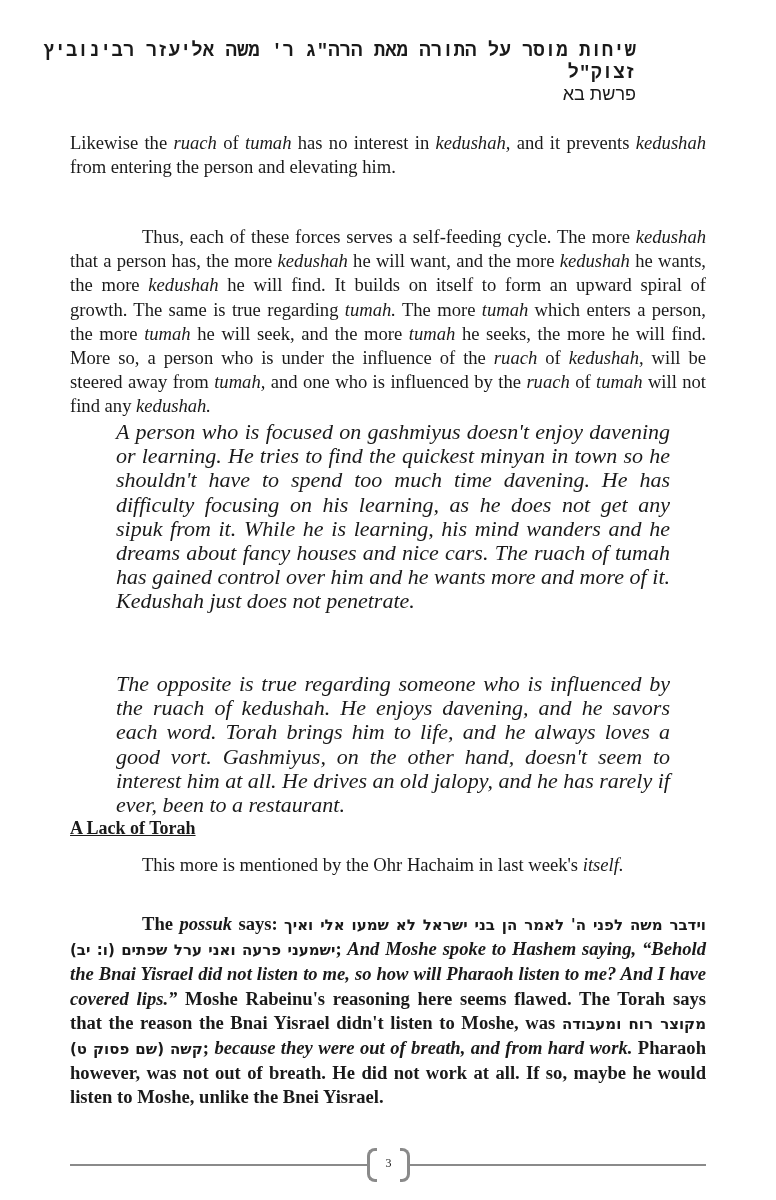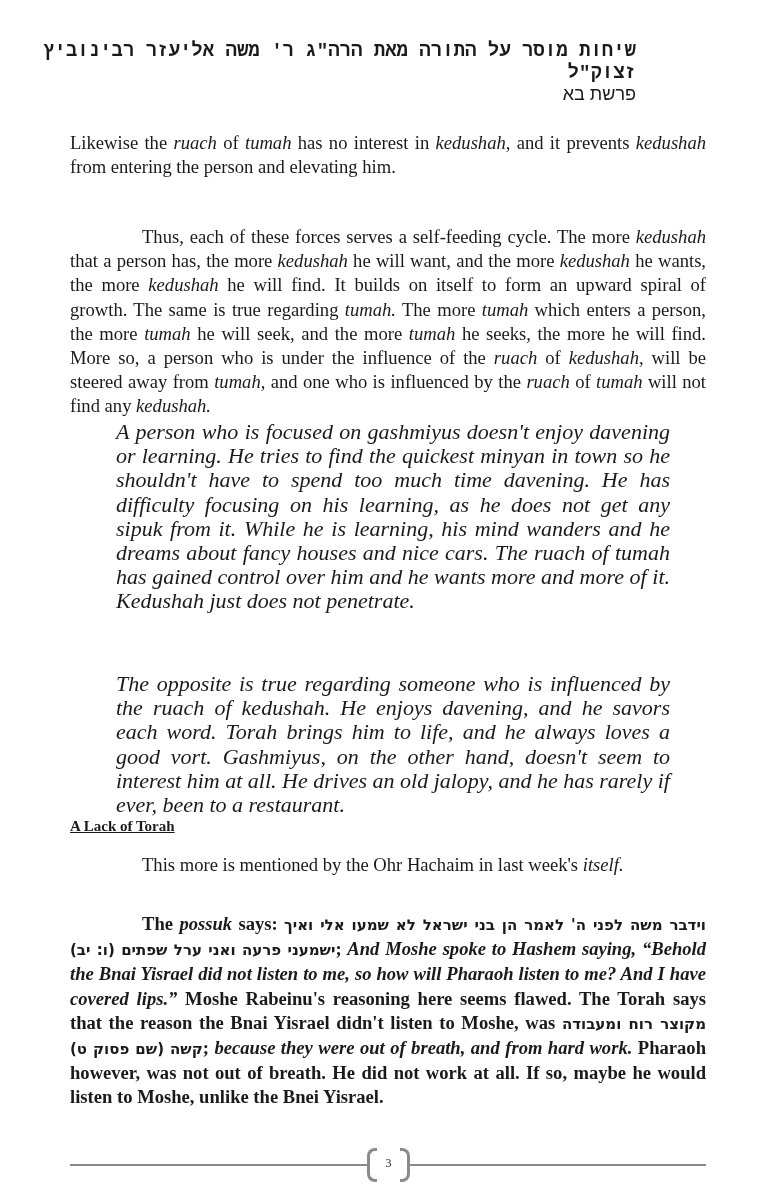--- a/index.html
+++ b/index.html
@@ -11,21 +11,21 @@
                font-weight: bold; font-size: 19px; }
   .hdr-sub { position: absolute; top: 84px; left: 0; width: 636px; text-align: right;
              direction: rtl; font-family: "Liberation Sans", "DejaVu Sans", sans-serif;
              font-size: 18px; }
   .body-text { position: absolute; left: 0; width: 636px; font-size: 18.6px; line-height: 24.2px;
                text-align: justify; }
   .p { margin: 0; }
   .indent { text-indent: 72px; }
   .quote { position: absolute; left: 46px; width: 554px; font-style: italic; font-size: 22px;
            line-height: 24.2px; text-align: justify; }
-  .heading { position: absolute; left: 0; top: 818px; font-weight: bold; font-size: 15px;
+  .heading { position: absolute; left: 0; top: 818px; font-weight: bold; font-size: 18px;
              text-decoration: underline; }
   .he { direction: rtl; unicode-bidi: isolate; font-family: "DejaVu Sans", sans-serif; font-size: 15px; }
   .footer { position: absolute; top: 1148px; left: 70px; width: 636px; height: 36px; }
   .footer .line { position: absolute; top: 16px; height: 2px; background: #8a8a8a; }
   .footer .brace { position: absolute; top: 0; width: 10px; height: 34px;
                    border: 3px solid #8a8a8a; box-sizing: border-box; }
   .footer .brace.l { left: 297px; border-right: none; border-radius: 8px 0 0 8px; }
   .footer .brace.r { left: 330px; border-left: none; border-radius: 0 8px 8px 0; }
   .footer .num { position: absolute; left: 307px; top: 8px; width: 23px; text-align: center; font-size: 12px; }
 </style>

